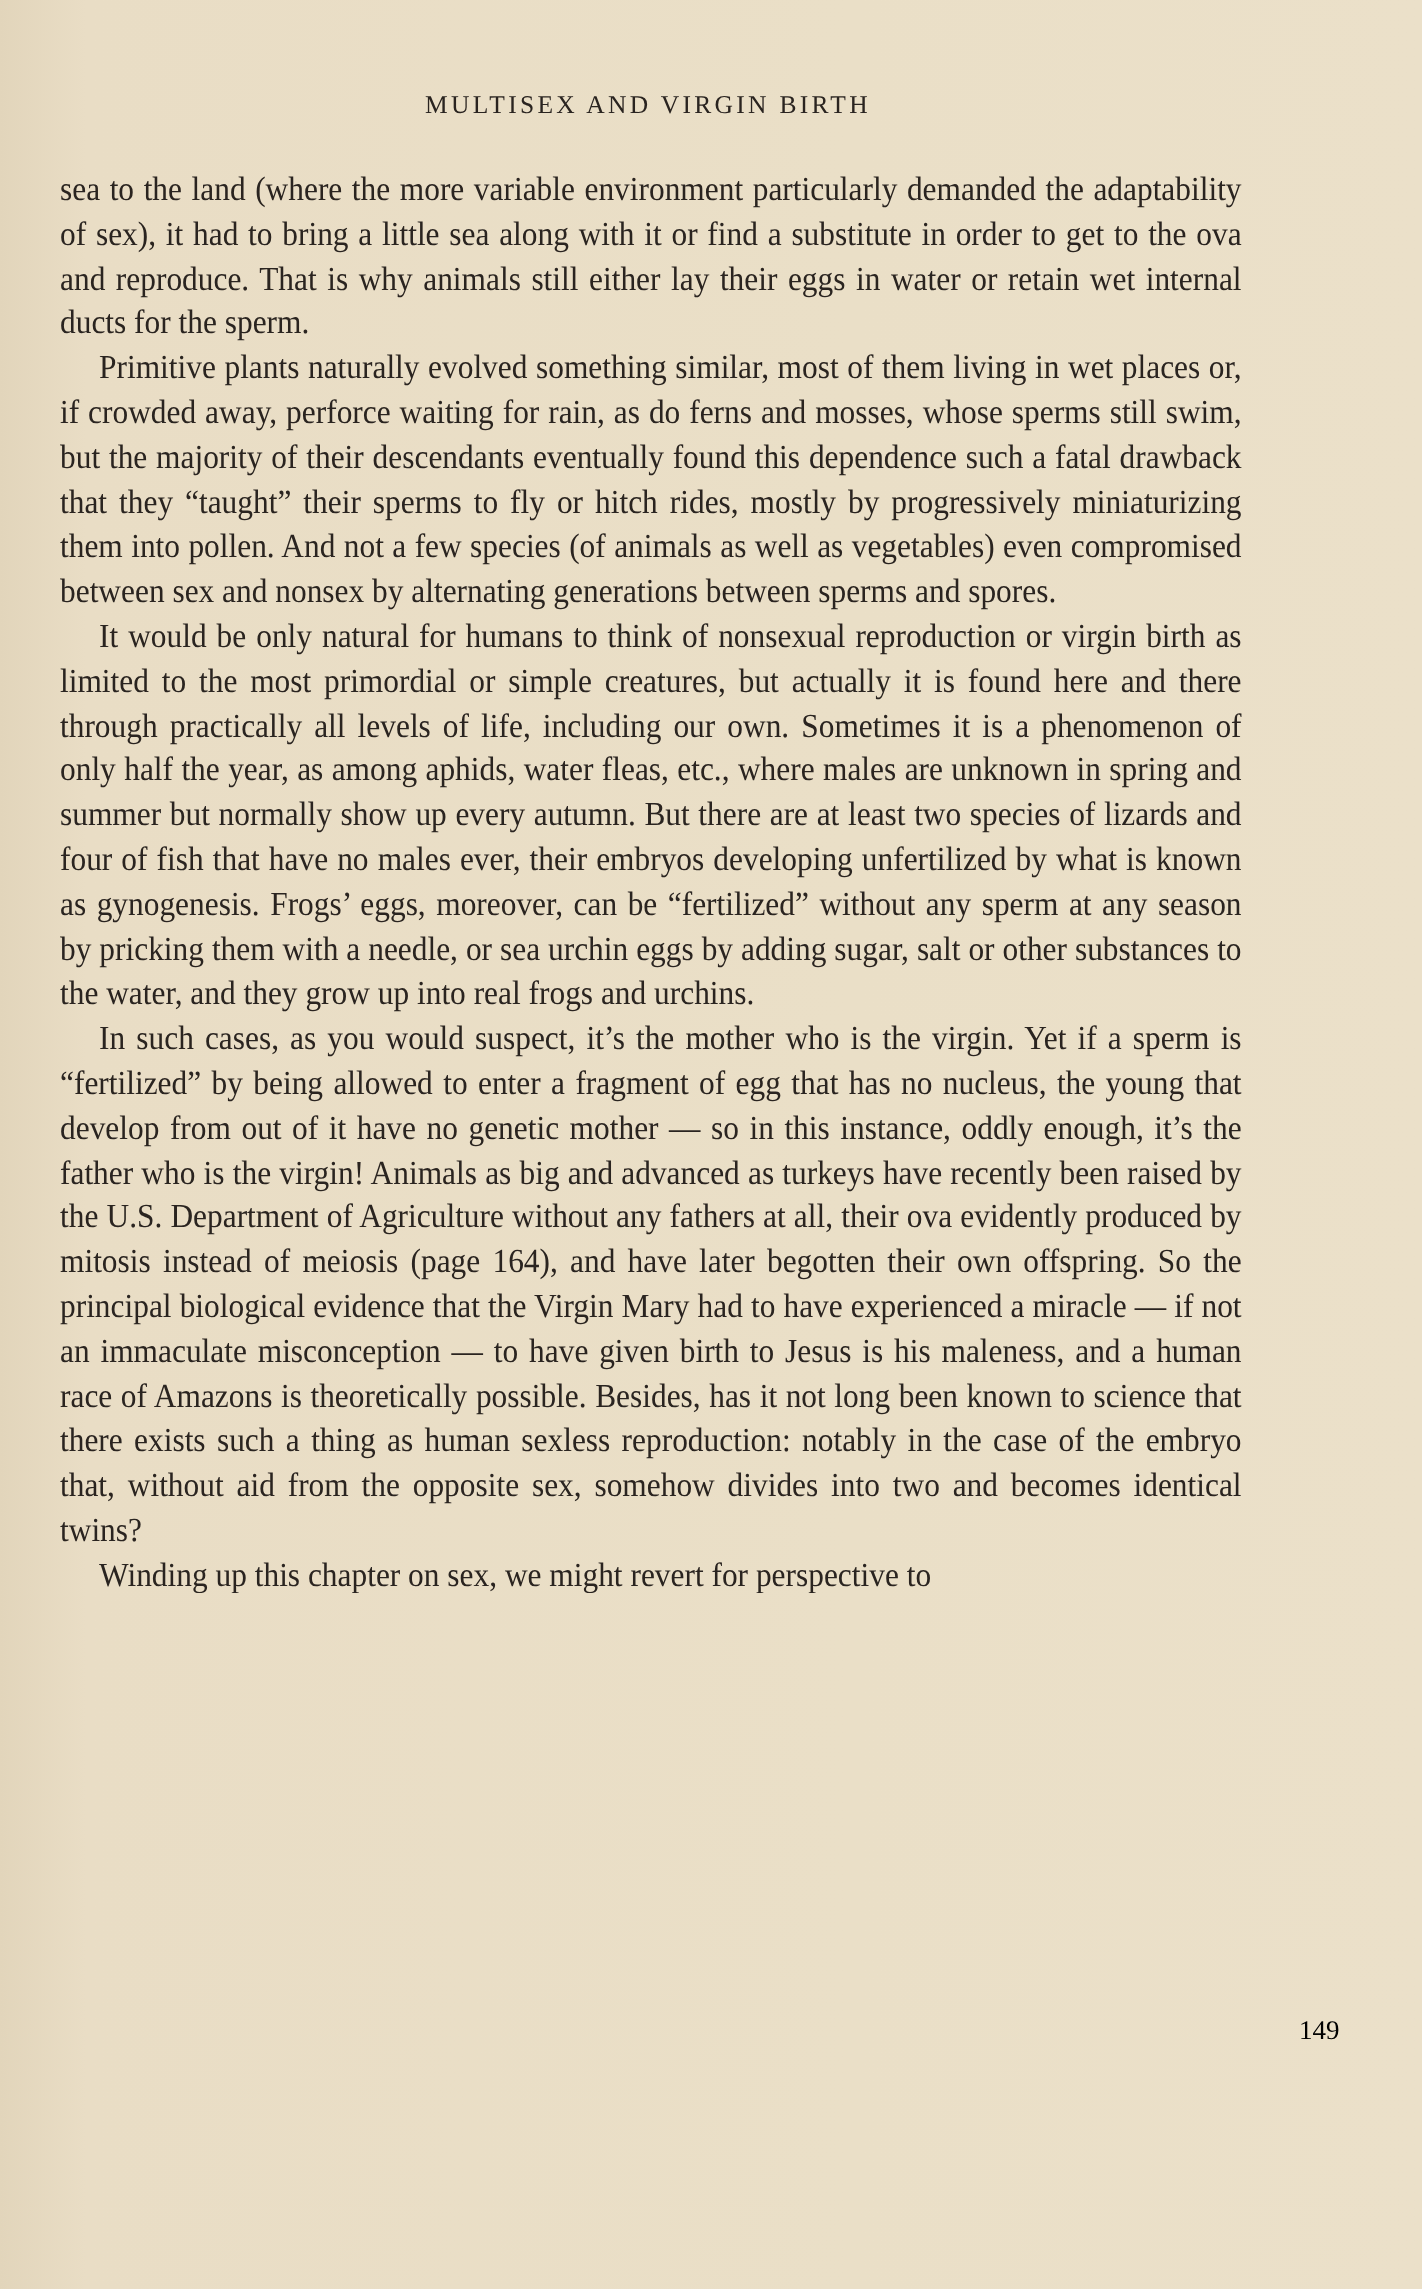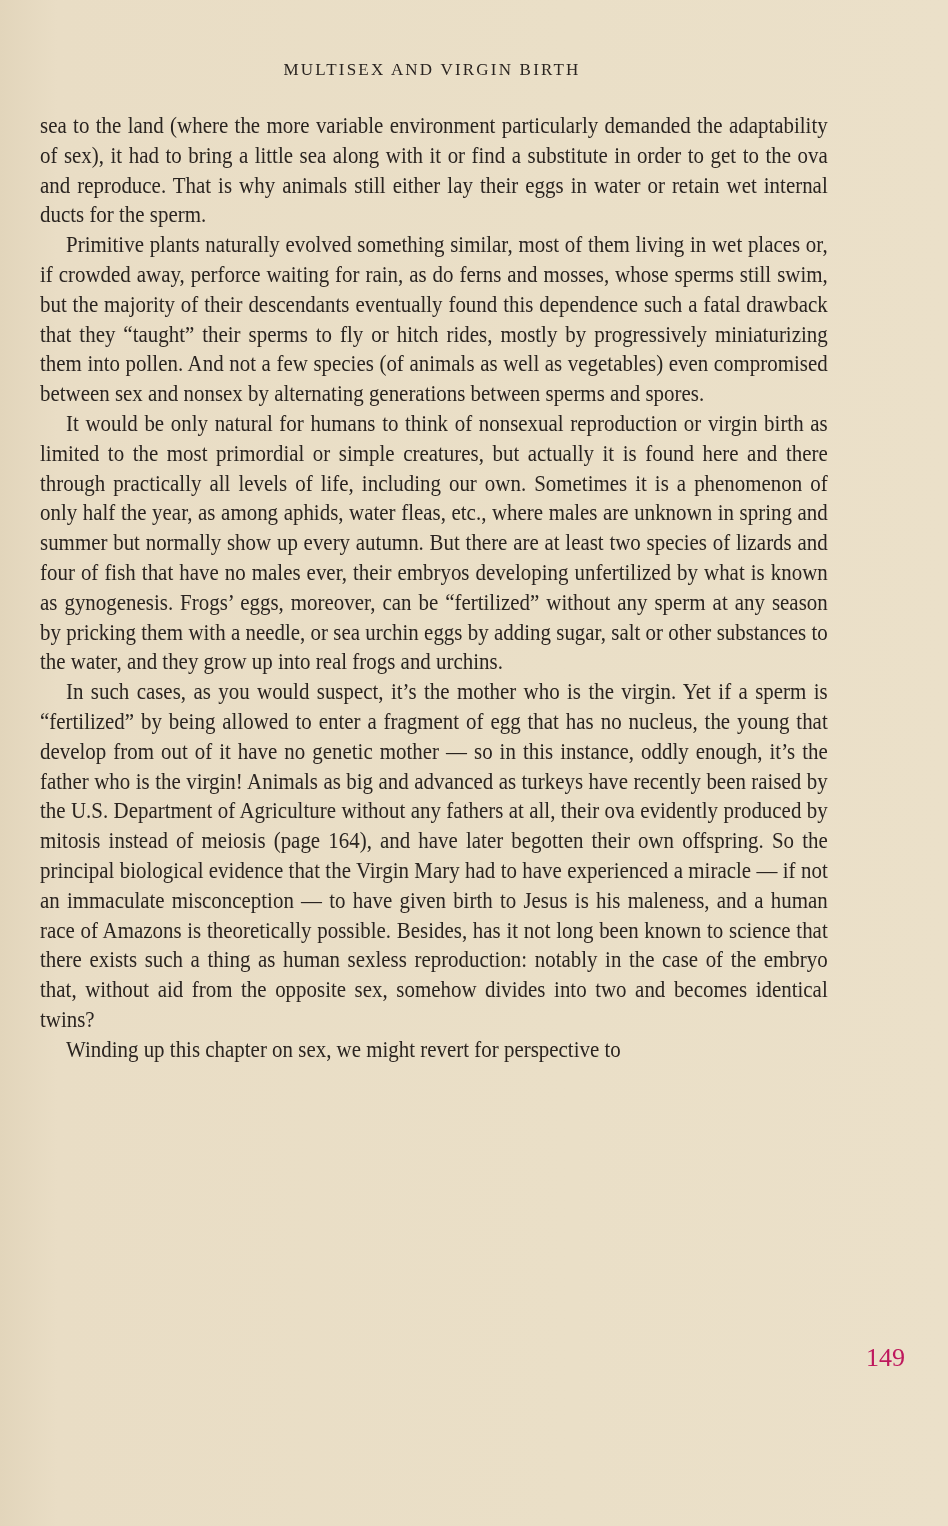--- a/index.html
+++ b/index.html
@@ -55,22 +55,22 @@
       text-indent: 28px;
       hyphens: manual;
     }
     .para.first {
       text-indent: 0;
     }
     .page-number {
       position: absolute;
       top: 1343px;
       left: 866px;
-      font-size: 26px;
-      color: #be185d;
+      font-size: 18px;
+      color: #000000;
     }
   </style>
 </head>
 <body>
 
 <div class="page">
   <div class="running-head">
     <span>MULTISEX AND VIRGIN BIRTH</span>
   </div>
 

